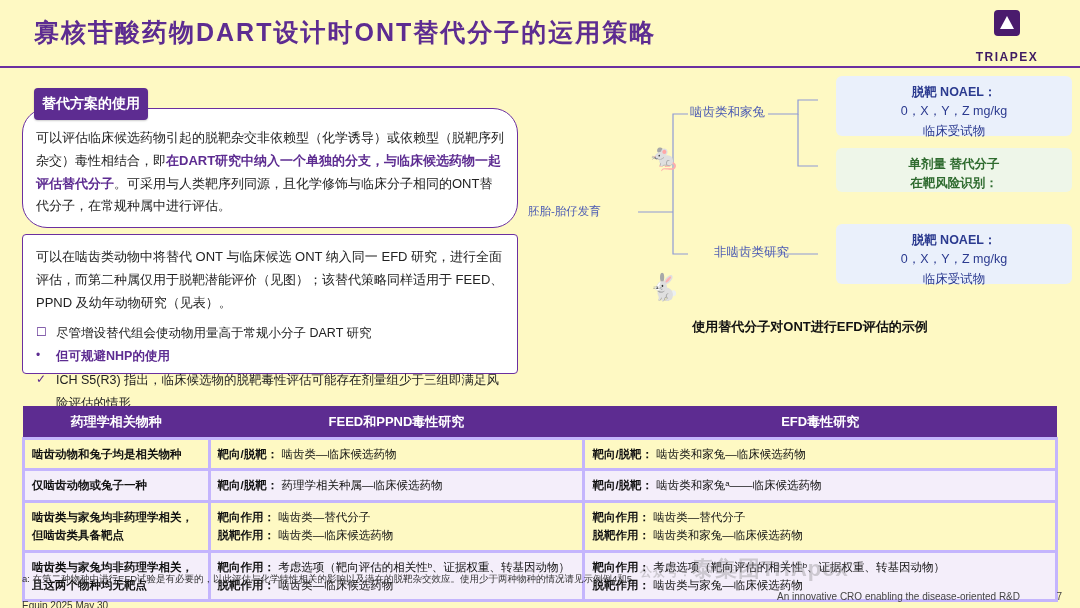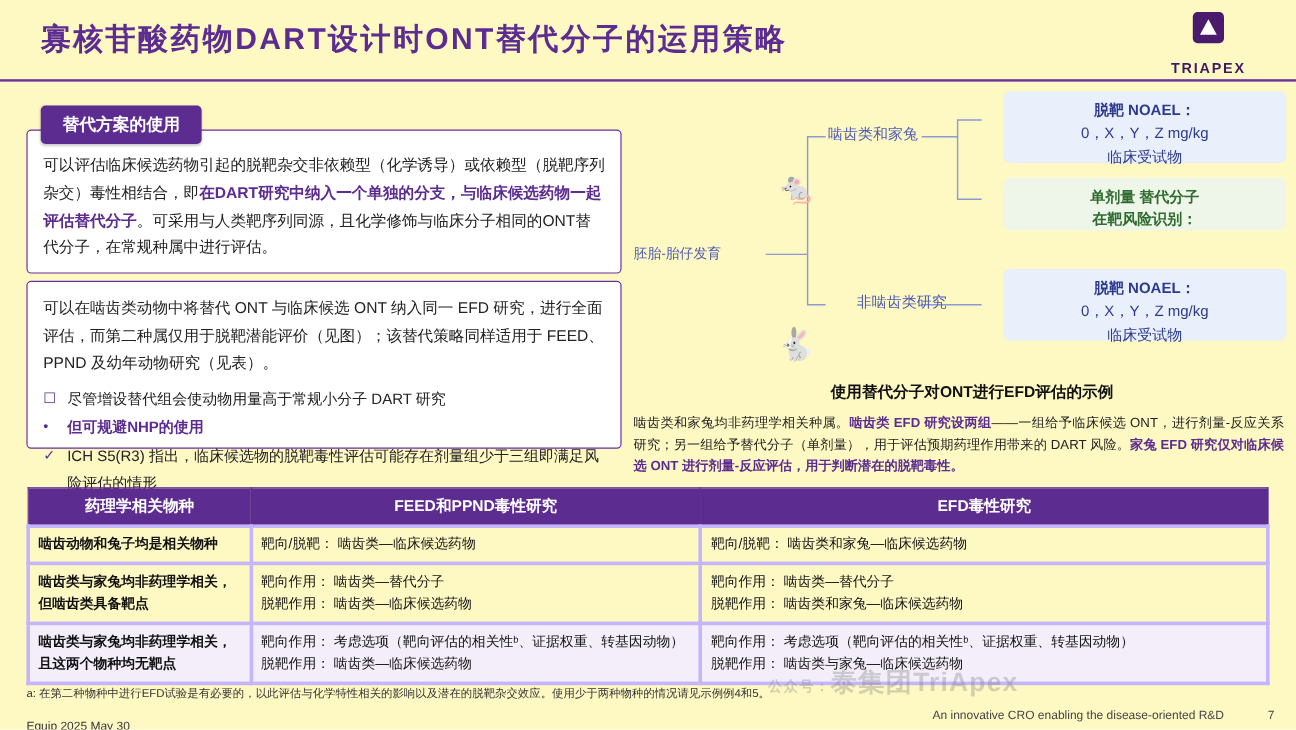--- a/index.html
+++ b/index.html
@@ -40,29 +40,29 @@
     font-size:12px; letter-spacing:1.5px; color:#3f1a63; font-weight:bold;margin-top:11px;
   }
 
   
   .left-card {
     position:absolute; left:22px; top:74px; width:496px; height:320px;
   }
   .badge {
     position:absolute; left:12px; top:14px;
     background:#5d2c91; color:#fff; font-size:14px; font-weight:bold;
-    padding:7px 18px; border-radius:4px; z-index:3;
+    padding:7px 8px; border-radius:4px; z-index:3;
     box-shadow:0 1px 2px rgba(0,0,0,.2);
   }
   .box {
     position:absolute; border:1px solid #6b2fa0; border-radius:4px;
     background:#fff; padding:11px 13px;
     font-size:13px; line-height:1.75;
   }
-  .box1 { left:0px; top:34px; width:496px; height:120px; padding-top:18px;}
+  .box1 { left:0px; top:34px; width:496px; height:120px; padding-top:18px;border-radius:25px;}
   .box2 { left:0px; top:160px; width:496px; height:140px; }
   .pp { color:#5d2c91; font-weight:bold; }
   .plain { color:#222; }
   .bullets { margin-top:8px; font-size:12.5px; line-height:1.85; }
   .brow { display:flex; align-items:flex-start; gap:7px; }
   .bmark { width:13px; flex:0 0 13px; color:#5d2c91; font-size:12px; line-height:1.7;}
   .btext { flex:1; }
 
   
   .diagram { position:absolute; left:528px; top:74px; width:540px; height:260px; }
@@ -101,21 +101,21 @@
   }
   table.t td {
     border:3px solid #c4b5fd; padding:5px 7px; vertical-align:middle;
     line-height:1.6; color:#111;
   }
   .c1 { width:186px; font-weight:bold;margin-left:21px; }
   .c2 { width:376px; }
   .c3 { width:474px; }
   .rowalt td { background:#f4eefa; }
   .pur { color:#5d2c91; font-weight:bold; }
-  .lbl { font-weight:normal; }
+  .lbl { font-weight:bold; }
 
   .foot {
     position:absolute; left:22px; top:572px; width:900px;
     font-size:9.5px; line-height:1.5; color:#333;
   }
   .foot-date { position:absolute; left:22px; top:600px; font-size:10px; color:#333;}
   .tagline {
     position:absolute; right:60px; bottom:6px; font-size:10px; color:#444;
   }
   .pageno { position:absolute; right:18px; bottom:6px; font-size:10px; color:#444; }
@@ -196,42 +196,48 @@
 
     <div class="node node-blue" style="left:292px; top:150px; width:236px; height:60px;">
       <div class="n-strong">脱靶 NOAEL：</div>
       <div>0，X，Y，Z mg/kg</div>
       <div>临床受试物</div>
     </div>
   </div>
 
   <div class="cap">使用替代分子对ONT进行EFD评估的示例</div>
 
-  <div class="note">
-    <span>啮齿类和家兔均非药理学相关种属。</span><span class="hl">啮齿类 EFD 研究设两组</span><span>——一组给予临床候选 ONT，进行剂量-反应关系研究；另一组给予替代分子（单剂量），用于评估预期药理作用带来的 DART 风险。</span><span class="hl">家兔 EFD 研究仅对临床候选 ONT 进行剂量-反应评估，用于判断潜在的脱靶毒性。</span>
-  </div>
 
   <table class="t">
     <thead>
       <tr>
         <th class="c1">药理学相关物种</th>
         <th class="c2">FEED和PPND毒性研究</th>
         <th class="c3">EFD毒性研究</th>
       </tr>
     </thead>
     <tbody>
       <tr>
         <td class="c1">啮齿动物和兔子均是相关物种</td>
         <td class="c2">
           <div><span class="lbl">靶向/脱靶：</span> <span>啮齿类—临床候选药物</span></div>
         </td>
         <td class="c3">
           <div><span class="lbl">靶向/脱靶：</span> <span>啮齿类和家兔—临床候选药物</span></div>
         </td>
       </tr>
+      <tr class="rowalt">
+        <td class="c1 pur">仅啮齿动物或兔子一种</td>
+        <td class="c2">
+          <div><span class="lbl">靶向/脱靶：</span> <span>药理学相关种属—临床候选药物</span></div>
+        </td>
+        <td class="c3">
+          <div><span class="lbl">靶向/脱靶：</span> <span>啮齿类和家兔ᵃ——临床候选药物</span></div>
+        </td>
+      </tr>
       <tr>
         <td class="c1 pur">啮齿类与家兔均非药理学相关，但啮齿类具备靶点</td>
         <td class="c2">
           <div><span class="lbl">靶向作用：</span> <span>啮齿类—替代分子</span></div>
           <div><span class="lbl">脱靶作用：</span> <span>啮齿类—临床候选药物</span></div>
         </td>
         <td class="c3">
           <div><span class="lbl">靶向作用：</span> <span>啮齿类—替代分子</span></div>
           <div><span class="lbl">脱靶作用：</span> <span>啮齿类和家兔—临床候选药物</span></div>
         </td>

